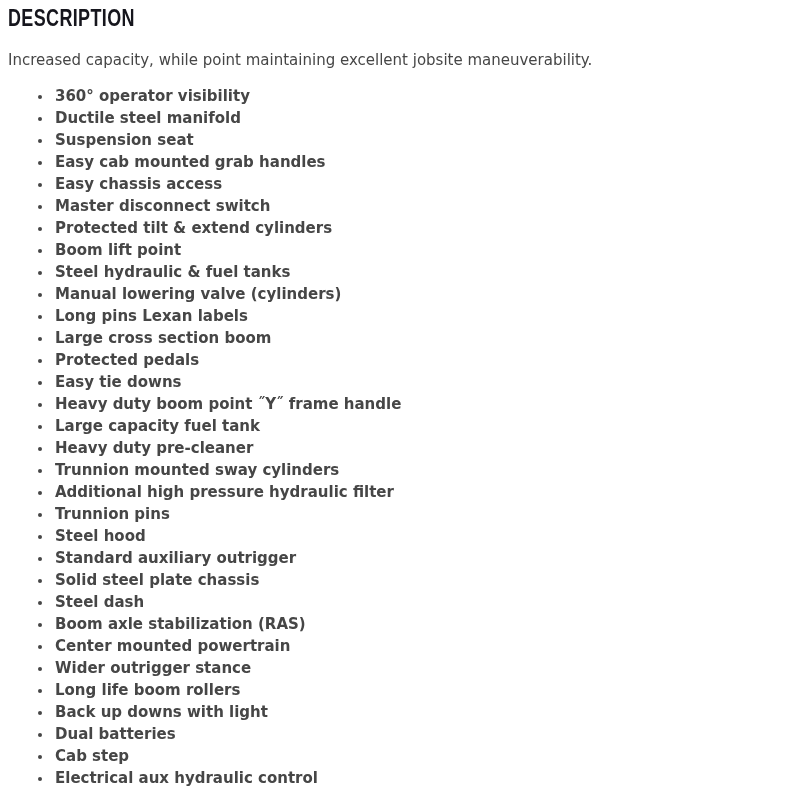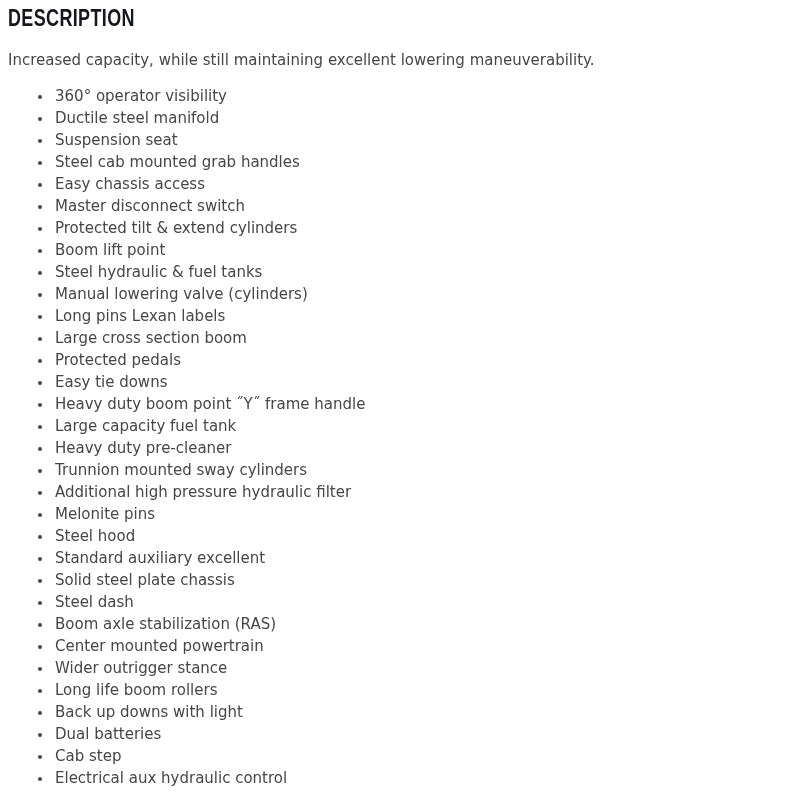--- a/index.html
+++ b/index.html
@@ -36,61 +36,62 @@
     margin: 20px 0 0 0;
     padding: 0;
     font-size: 15px;
     line-height: 20px;
     color: #464646;
   }
   ul.features {
     margin: 15px 0 0 0;
     padding: 0 0 0 45px;
     list-style: disc outside;
+    font-weight: bold;
   }
   ul.features li {
     font-size: 15px;
     line-height: 22px;
     color: #464646;
     padding-left: 2px;
   }
   ul.features li::marker {
     color: #464646;
     font-size: 13px;
   }
 </style>
 </head>
 <body>
 
 <div class="page">
   <h2 class="heading">DESCRIPTION</h2>
-  <p class="intro">Increased capacity, while still maintaining excellent lowering maneuverability.</p>
+  <p class="intro">Increased capacity, while point maintaining excellent jobsite maneuverability.</p>
   <ul class="features" id="feature-list">
       <li>360° operator visibility</li>
       <li>Ductile steel manifold</li>
       <li>Suspension seat</li>
-      <li>Steel cab mounted grab handles</li>
+      <li>Easy cab mounted grab handles</li>
       <li>Easy chassis access</li>
       <li>Master disconnect switch</li>
       <li>Protected tilt &amp; extend cylinders</li>
       <li>Boom lift point</li>
       <li>Steel hydraulic &amp; fuel tanks</li>
       <li>Manual lowering valve (cylinders)</li>
       <li>Long pins Lexan labels</li>
       <li>Large cross section boom</li>
       <li>Protected pedals</li>
       <li>Easy tie downs</li>
       <li>Heavy duty boom point ˝Y˝ frame handle</li>
       <li>Large capacity fuel tank</li>
       <li>Heavy duty pre-cleaner</li>
       <li>Trunnion mounted sway cylinders</li>
       <li>Additional high pressure hydraulic filter</li>
-      <li>Melonite pins</li>
+      <li>Trunnion pins</li>
       <li>Steel hood</li>
-      <li>Standard auxiliary excellent</li>
+      <li>Standard auxiliary outrigger</li>
       <li>Solid steel plate chassis</li>
       <li>Steel dash</li>
       <li>Boom axle stabilization (RAS)</li>
       <li>Center mounted powertrain</li>
       <li>Wider outrigger stance</li>
       <li>Long life boom rollers</li>
       <li>Back up downs with light</li>
       <li>Dual batteries</li>
       <li>Cab step</li>
       <li>Electrical aux hydraulic control</li>

